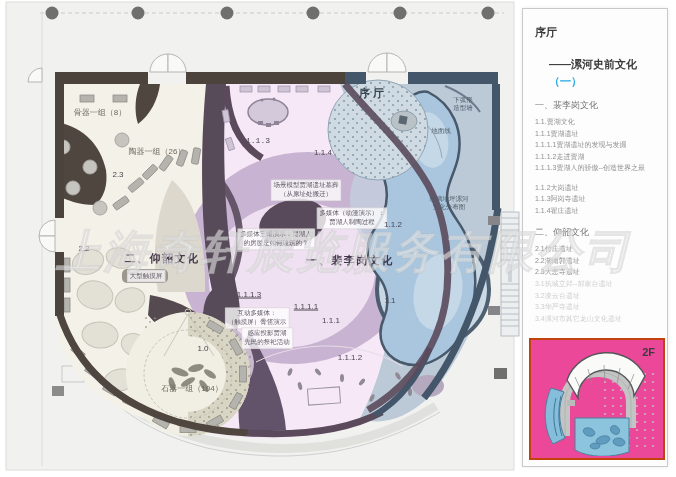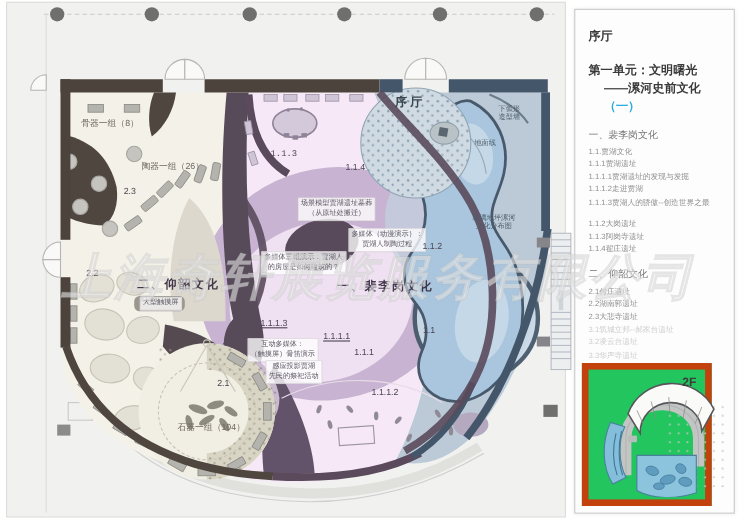--- a/index.html
+++ b/index.html
@@ -25,22 +25,22 @@
   .panel h1{font-size:11px;font-weight:bold;color:#3a3a3a;margin:0 0 16px 0;}
   .panel h2{font-size:11px;font-weight:bold;color:#3a3a3a;margin:0;line-height:1.5;}
   .panel h2.l2{padding-left:14px;}
   .accent{font-weight:bold;}
   #sections{margin-top:10px;}
   .sec-h{font-size:9px;color:#757575;margin:10px 0 4px 0;}
   .sec-i{font-size:7px;color:#8f8f8f;line-height:1.65;}
   .sec-h.muted{color:#c9c9c9;}
   .sec-i.muted{color:#cecece;}
   .sec-i.spacer{height:8px;}
-  .minimap{position:absolute;left:6px;right:20px;bottom:6px;height:118px;background:#22c55e;
-       border:6px solid #c2410c;}
+  .minimap{position:absolute;left:6px;right:2px;bottom:6px;height:118px;background:#ec4899;
+       border:2px solid #c2410c;}
   .minimap .floor{position:absolute;right:8px;top:6px;font-size:11px;font-weight:bold;color:#3c3c3c;z-index:2;}
 </style>
 </head>
 <body>
 
 <div class="page">
   <div class="plan">
     <svg width="520" height="477" viewBox="0 0 520 477">
       <defs>
         <pattern id="dotsB" width="9" height="9" patternUnits="userSpaceOnUse">
@@ -271,21 +271,21 @@
       </g>
     </svg>
 
     <div id="plan-labels">
         <div class="plabel small" style="left: 100px; top: 112px;">骨器一组（8）</div>
         <div class="plabel small" style="left: 157px; top: 151px;">陶器一组（26）</div>
         <div class="plabel num" style="left: 118px; top: 174px;">2.3</div>
         <div class="plabel num" style="left: 84px; top: 248px; text-align: center;">2.2</div>
         <div class="plabel big" style="left: 162px; top: 258px;">二、仰韶文化</div>
         <div class="plabel box" style="left: 146px; top: 276px;">大型触摸屏</div>
-        <div class="plabel num" style="left: 203px; top: 348px;">2.1</div>
+        <div class="plabel num" style="left: 203px; top: 348px;">1.0</div>
         <div class="plabel small" style="left: 192px; top: 388px; text-align: center;">石器一组（104）</div>
         <div class="plabel big" style="left: 350px; top: 260px;">一、裴李岗文化</div>
         <div class="plabel bighall" style="left: 373px; top: 93px;">序厅</div>
         <div class="plabel smallblue" style="left: 463px; top: 104px;">下弧形<br>造型墙</div>
         <div class="plabel smallblue" style="left: 441px; top: 131px;">地面线</div>
         <div class="plabel smallblue" style="left: 449px; top: 203px;">玻璃地坪漯河<br>文化分布图</div>
         <div class="plabel num" style="left: 258px; top: 140px; font-family: Liberation Mono, monospace;">1.1.3</div>
         <div class="plabel num" style="left: 323px; top: 152px;">1.1.4</div>
         <div class="plabel box" style="left: 306px; top: 190px;">场景模型贾湖遗址墓葬<br>（从原址处搬迁）</div>
         <div class="plabel box" style="left: 352px; top: 218px;">多媒体（动漫演示）：<br>贾湖人制陶过程</div>
@@ -298,21 +298,20 @@
         <div class="plabel num" style="left: 390px; top: 300px;">1.1</div>
         <div class="plabel box" style="left: 267px; top: 338px;">感应投影贾湖<br>先民的祭祀活动</div>
         <div class="plabel num" style="left: 350px; top: 357px;">1.1.1.2</div>
       </div>
   </div>
 
   <div class="watermark">上海奇轩展览服务有限公司</div>
 
   <aside class="panel">
     <h1>序厅</h1>
-    <h2>第一单元：文明曙光</h2>
     <h2 class="l2"><span>——漯河史前文化</span><span class="accent" id="accent-part" style="color: rgb(41, 171, 226);">（一）</span></h2>
     <div id="sections">
         <div class="sec-h">一、裴李岗文化</div>
         <div class="sec-i">1.1.贾湖文化</div>
         <div class="sec-i">1.1.1贾湖遗址</div>
         <div class="sec-i">1.1.1.1贾湖遗址的发现与发掘</div>
         <div class="sec-i">1.1.1.2走进贾湖</div>
         <div class="sec-i">1.1.1.3贾湖人的骄傲--创造世界之最</div>
         <div class="sec-i spacer"></div>
         <div class="sec-i">1.1.2大岗遗址</div>

